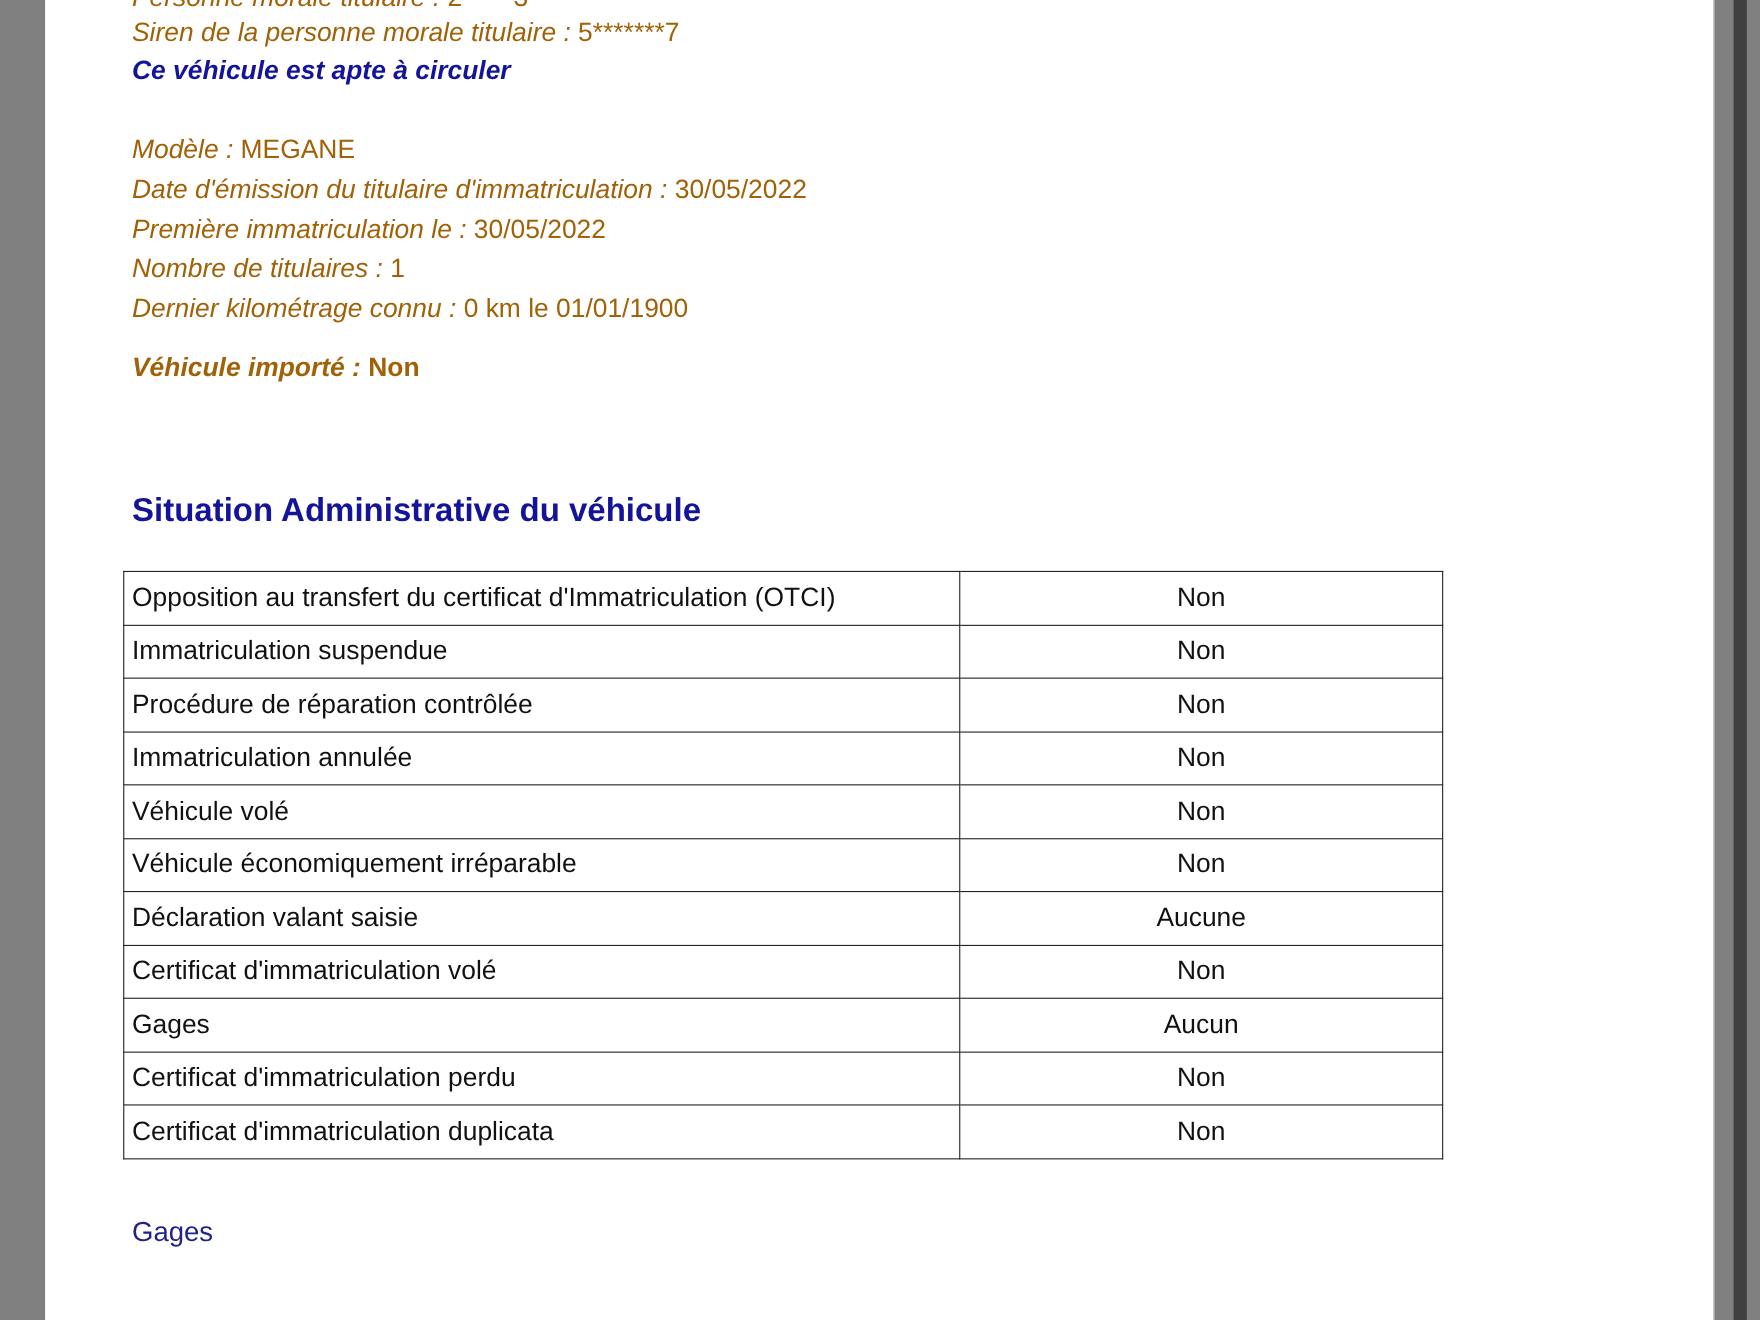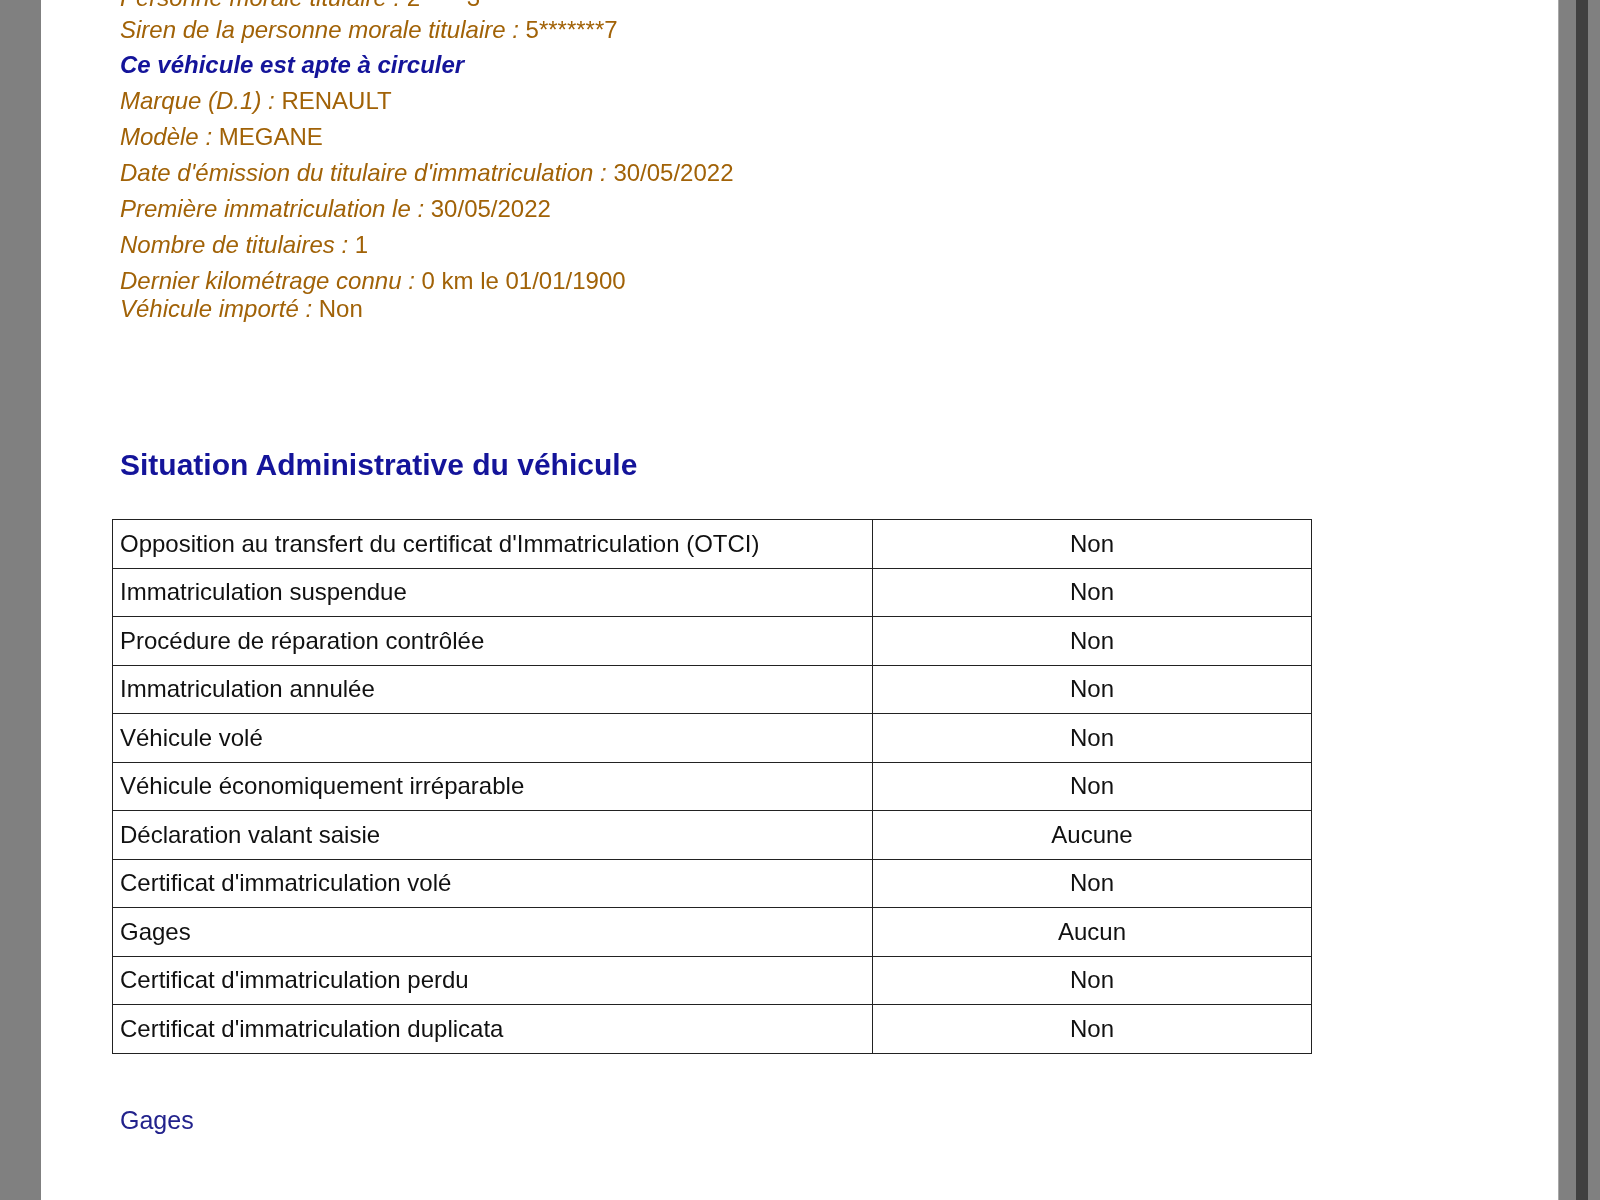--- a/index.html
+++ b/index.html
@@ -112,39 +112,36 @@
     <div class="info-line cut-line">
       <span class="lbl">Personne morale titulaire : </span><span class="val">2*****3</span>
     </div>
 
     <div class="info-line" style="top:15px;">
       <span class="lbl">Siren de la personne morale titulaire : </span><span class="val">5*******7</span>
     </div>
 
     <div class="apte">Ce véhicule est apte à circuler</div>
 
-    <div class="info-line" style="top:86px;">
-      <span class="lbl">Marque (D.1) : </span><span class="val">RENAULT</span>
-    </div>
     <div class="info-line" style="top:122px;">
       <span class="lbl">Modèle : </span><span class="val">MEGANE</span>
     </div>
     <div class="info-line" style="top:158px;">
       <span class="lbl">Date d'émission du titulaire d'immatriculation : </span><span class="val">30/05/2022</span>
     </div>
     <div class="info-line" style="top:194px;">
       <span class="lbl">Première immatriculation le  : </span><span class="val">30/05/2022</span>
     </div>
     <div class="info-line" style="top:230px;">
       <span class="lbl">Nombre de titulaires : </span><span class="val">1</span>
     </div>
     <div class="info-line" style="top:266px;">
       <span class="lbl">Dernier kilométrage connu : </span><span class="val">0 km le 01/01/1900</span>
     </div>
-    <div class="info-line" style="top:294px;">
+    <div class="info-line" style="top:320px;font-weight:bold;">
       <span class="lbl">Véhicule importé : </span><span class="val">Non</span>
     </div>
 
     <div class="section-title">Situation Administrative du véhicule</div>
 
     <table class="admin">
       <tbody>
         <tr>
           <td class="k">Opposition au transfert du certificat d'Immatriculation (OTCI)</td>
           <td class="v">Non</td>

